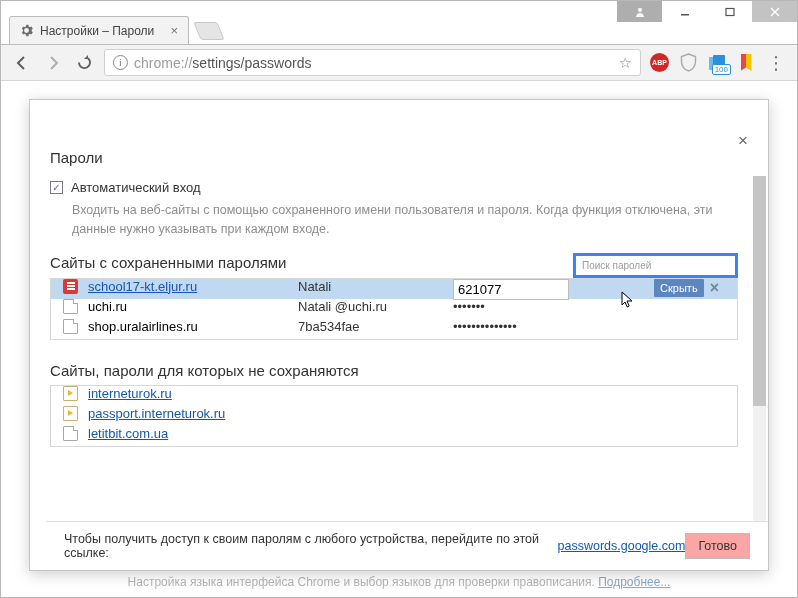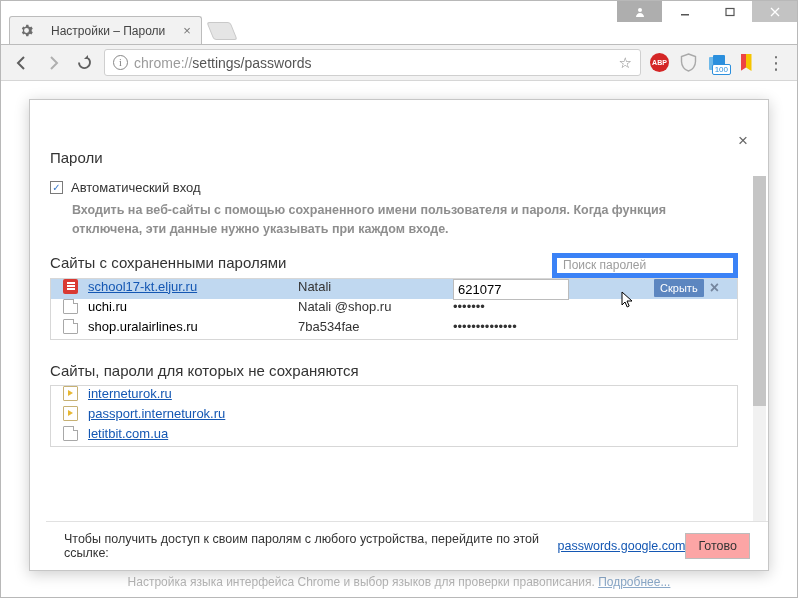--- a/index.html
+++ b/index.html
@@ -8,21 +8,21 @@
   
   .titlebar { height: 13px; background: #fff; display: flex; justify-content: flex-end; }
   .titlebar-btns { display: flex; position: absolute; top: 0; right: 0; }
   .tb-btn { width: 45px; height: 21px; display: flex; align-items: center; justify-content: center; font-size: 13px; color: #555; }
   .tb-btn.user { background: #aeaeae; color: #fff; }
   .tb-btn.close { background: #c3c3c3; color: #fff; }
   .tb-btn svg { width: 10px; height: 10px; }
 
   
   .tabstrip { height: 30px; background: #fff; display: flex; align-items: flex-end; padding-left: 8px; }
-  .tab { height: 28px; background: #f2f2f2; border: 1px solid #bcbcbc; border-bottom: none; border-radius: 3px 3px 0 0; display: flex; align-items: center; padding: 0 10px; gap: 18px; font-size: 12px; color: #444; min-width: 180px; position: relative; justify-content: flex-end; }
+  .tab { height: 28px; background: #f2f2f2; border: 1px solid #bcbcbc; border-bottom: none; border-radius: 3px 3px 0 0; display: flex; align-items: center; padding: 0 10px; gap: 7px; font-size: 12px; color: #444; min-width: 180px; position: relative; justify-content: flex-end; }
   .tab .gear { width: 13px; height: 13px; }
   .tab .x { font-size: 13px; color: #777; margin-left: auto; }
   .newtab { width: 24px; height: 18px; background: #e5e5e5; border: 1px solid #c9c9c9; border-radius: 3px; margin-left: 8px; margin-bottom: 4px; transform: skewX(22deg); }
 
   
   .toolbar { height: 37px; background: #f2f2f2; border-top: 1px solid #bcbcbc; border-bottom: 1px solid #d6d6d6; display: flex; align-items: center; padding: 0 10px; gap: 9px; }
   .tbtn { width: 22px; height: 22px; display: flex; align-items: center; justify-content: center; color: #5f5f5f; }
   .omnibox { flex: 1; height: 27px; background: #fff; border: 1px solid #cfcfcf; border-radius: 3px; display: flex; align-items: center; padding: 0 8px; gap: 6px; font-size: 14px; color: #555; }
   .omnibox .info { width: 15px; height: 15px; border: 1px solid #888; border-radius: 50%; display: flex; align-items: center; justify-content: center; font-size: 10px; color: #777; font-family: Georgia, serif; }
   .omnibox .url { flex: 1; }
@@ -47,25 +47,25 @@
   .dlg-title { font-size: 15px; color: #333; margin-top: 33px; }
   .dlg-x { margin-left: auto; font-size: 17px; color: #666; }
 
   .dlg-body { flex: 1; position: relative; overflow: hidden; padding: 0 8px 0 20px; }
   .scroll-track { position: absolute; right: 2px; top: 0; bottom: 0; width: 13px; background: #f1f1f1; }
   .scroll-thumb { position: absolute; right: 2px; top: 0; width: 13px; height: 230px; background: #c5c5c5; }
   .inner { padding-right: 22px; }
 
   .chk-row { display: flex; align-items: center; gap: 8px; font-size: 13px; color: #333; margin-top: 4px; }
   .chk { width: 13px; height: 13px; border: 1px solid #7a7a7a; background: #fff; display:flex; align-items:center; justify-content:center; font-size:10px; color:#3a78c8; }
-  .desc { font-size: 12.5px; color: #8e8e8e; margin: 6px 0 14px 22px; line-height: 1.5; font-weight: bold; }
+  .desc { font-size: 12.5px; color: #8e8e8e; margin: 6px 0 14px 22px; line-height: 1.5; }
 
   .section-row { display: flex; align-items: center; justify-content: space-between; }
   .section-h { font-size: 15px; color: #333; margin-bottom: 6px; }
-  .search-box { width: 186px; height: 25px; border: 5px solid #3b82f6; font-size: 12px; padding: 0 6px; color: #9c9c9c; display:flex; align-items:center; background:#fff; }
+  .search-box { width: 165px; height: 25px; border: 3px solid #3b82f6; font-size: 10px; padding: 0 6px; color: #9c9c9c; display:flex; align-items:center; background:#fff; }
 
   .pw-list { border: 1px solid #d7d7d7; margin-bottom: 22px; }
   .pw-row { display: flex; align-items: flex-start; height: 20px; padding: 0 18px 0 12px; font-size: 13px; }
   .pw-row.sel { background: #c0d8f0; }
   .pw-row .ico { width: 15px; height: 15px; margin-right: 10px; flex-shrink: 0; }
   .file-ico { border: 1px solid #a8a8a8; border-radius: 1px; position: relative; }
   .file-ico::before { content:""; position:absolute; top:-1px; right:-1px; width:4px;height:4px; background:#fff; border-left:1px solid #a8a8a8; border-bottom:1px solid #a8a8a8; }
   .doc-ico { background:#d93a33; border-radius:2px; display:flex; align-items:center; justify-content:center; }
   .doc-ico span { width:8px; height:1.5px; background:#fff; box-shadow: 0 -3px 0 #fff, 0 3px 0 #fff; }
   .play-ico { border:1px solid #c7b173; border-radius:1px; display:flex; align-items:center; justify-content:center; }
@@ -204,21 +204,21 @@
               <div class="col-user">Natali</div>
               <div class="col-pass">
                 <input value="621077" style="">
               </div>
               <span class="hide-btn">Скрыть</span>
               <span class="row-x">×</span>
             </div>
             <div class="pw-row">
               <div class="ico file-ico"></div>
               <div class="col-site">uchi.ru</div>
-              <div class="col-user">Natali @shop.ru</div>
+              <div class="col-user">Natali @uchi.ru</div>
               <div class="col-pass">•••••••</div>
             </div>
             <div class="pw-row">
               <div class="ico file-ico"></div>
               <div class="col-site">shop.uralairlines.ru</div>
               <div class="col-user">7ba534fae</div>
               <div class="col-pass">••••••••••••••</div>
             </div>
           </div>
 

